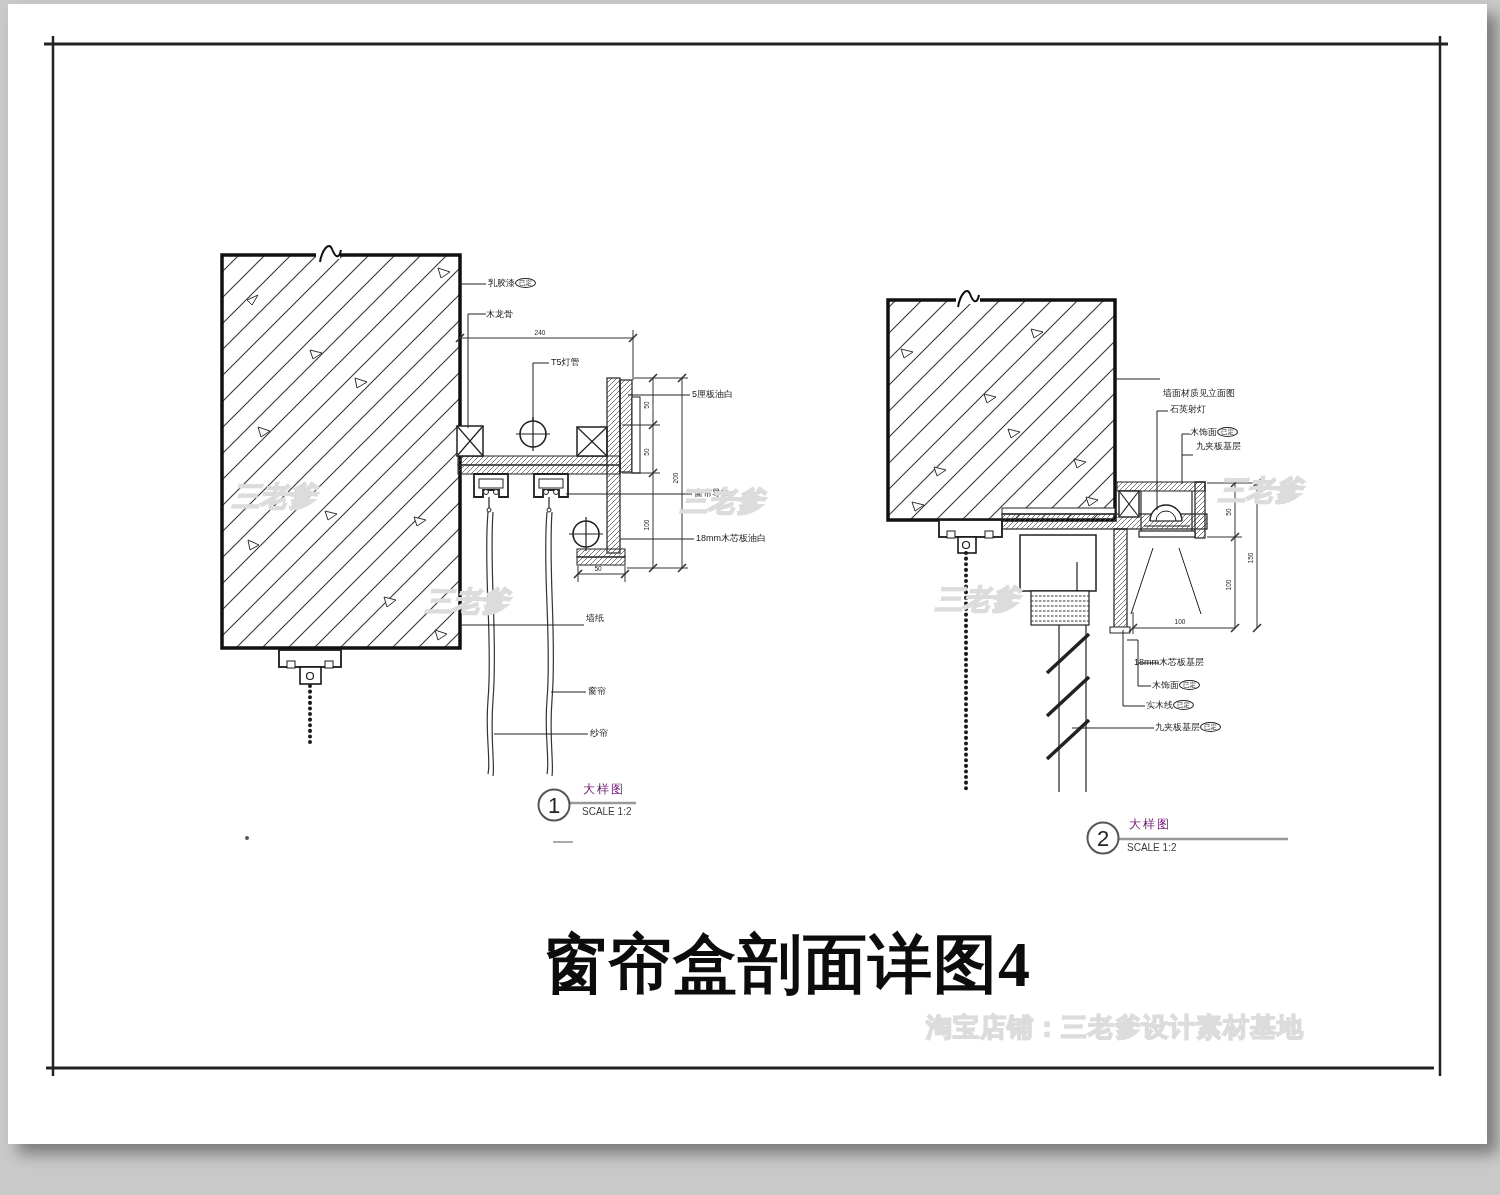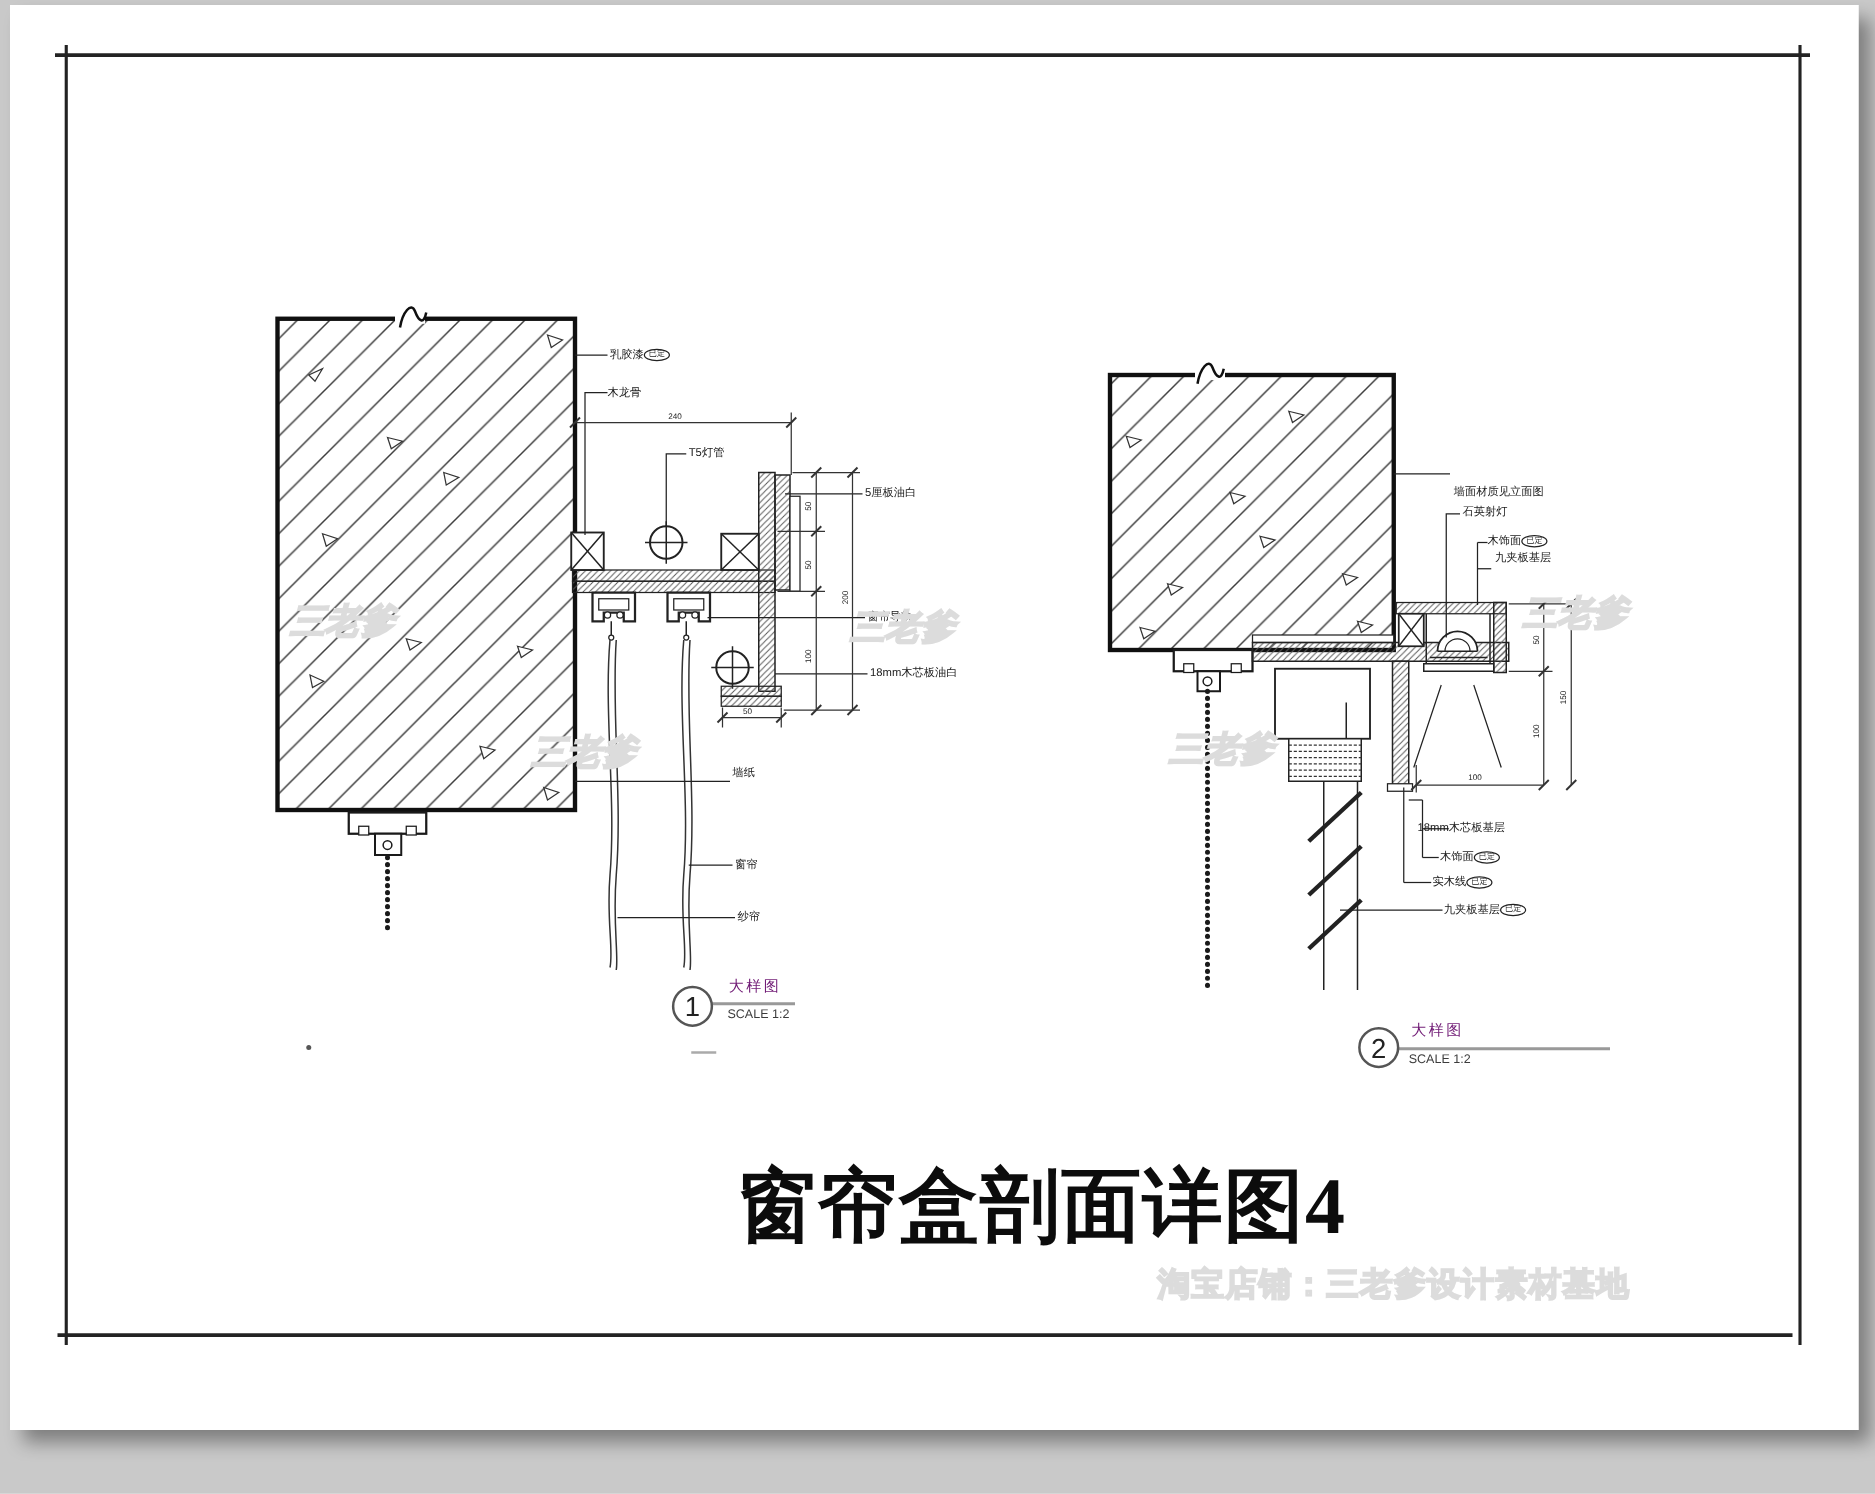--- a/index.html
+++ b/index.html
@@ -18,21 +18,21 @@
   }
   .badge{
     display:inline-block;border:1px solid #222;border-radius:50%;
     font-size:6.5px;line-height:8px;padding:0 3px;vertical-align:1px;color:#222;
   }
   .callout-title{position:absolute;font-size:12px;color:#701a75;letter-spacing:2px;white-space:nowrap;}
   .callout-scale{position:absolute;font-size:10px;color:#3c3c3c;white-space:nowrap;}
   .sheet-title{
     position:absolute;left:543px;top:921px;font-size:64px;font-weight:bold;
     color:#0c0c0c;font-family:"Liberation Serif","DejaVu Serif",serif;
-    white-space:nowrap;letter-spacing:1px;margin-left:46px;
+    white-space:nowrap;letter-spacing:1px;
   }
   .wm{
     position:absolute;font-weight:bold;white-space:nowrap;pointer-events:none;
     color:rgba(255,255,255,.88);
     -webkit-text-stroke:1.5px #dcdcdc;
     text-shadow:0 0 1px #e2e2e2;
     font-family:"Liberation Sans",sans-serif;
   }
   .wm-small{font-size:28px;font-style:italic;}
   .wm-bottom{left:926px;top:1010px;font-size:26px;letter-spacing:1px;}

